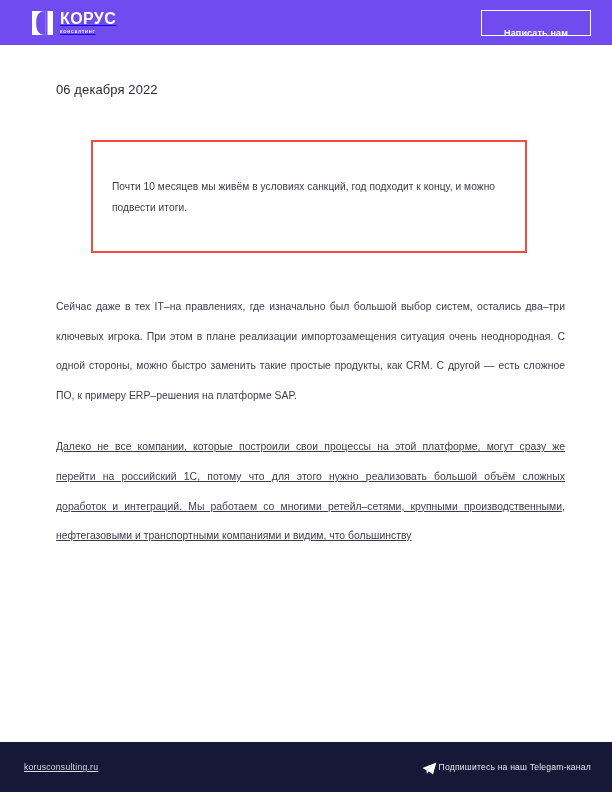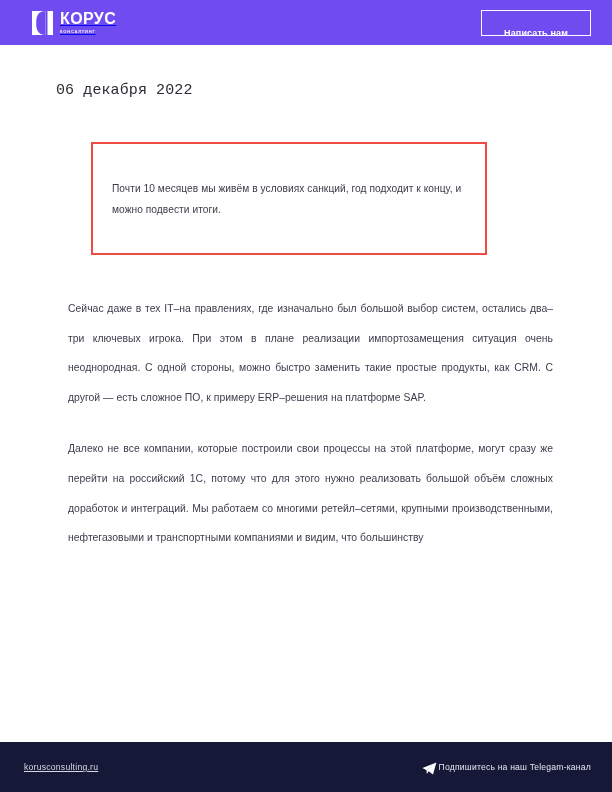--- a/index.html
+++ b/index.html
@@ -85,63 +85,62 @@
   }
 
   
   .content {
     flex: 1 1 auto;
     padding: 0 47px 0 56px;
     position: relative;
   }
   .article-date {
     margin-top: 37px;
-    font-size: 15px;
+    font-size: 13px;
     color: #2b2b33;
     letter-spacing: 0.1px;
-    font-family: Liberation Mono, monospace;
   }
   .article-title {
     margin: 26px 0 0 0;
     font-size: 21.5px;
     line-height: 39px;
     font-weight: bold;
     color: #15151c;
     letter-spacing: -0.15px;
     max-width: 430px;
   }
 
   .callout {
     margin: 43px 0 0 35px;
     border: 2.5px solid #EE4B42;
-    width: 396px;
+    width: 436px;
     height: 113px;
     display: flex;
     align-items: center;
     padding: 0 19px;
     background: #ffffff;
   }
   .callout-text {
     font-size: 10.2px;
     line-height: 21px;
     color: #3c3c48;
     letter-spacing: 0.05px;
     margin: 0;
   }
 
   .body-paragraph {
-    margin: 12px;
+    margin: 0;
     font-size: 10.4px;
     line-height: 29.6px;
     color: #3c3c4c;
     text-align: justify;
     letter-spacing: 0.02px;
   }
   .body-paragraph.first { margin-top: 39px; }
-  .body-paragraph.second { margin-top: 22px; }
+  .body-paragraph.second { margin-top: 22px; text-decoration: underline; }
 
   
   .site-footer {
     flex: 0 0 auto;
     height: 50px;
     background: #151836;
     display: flex;
     align-items: center;
     padding: 0 21px 0 24px;
     gap: 0;

